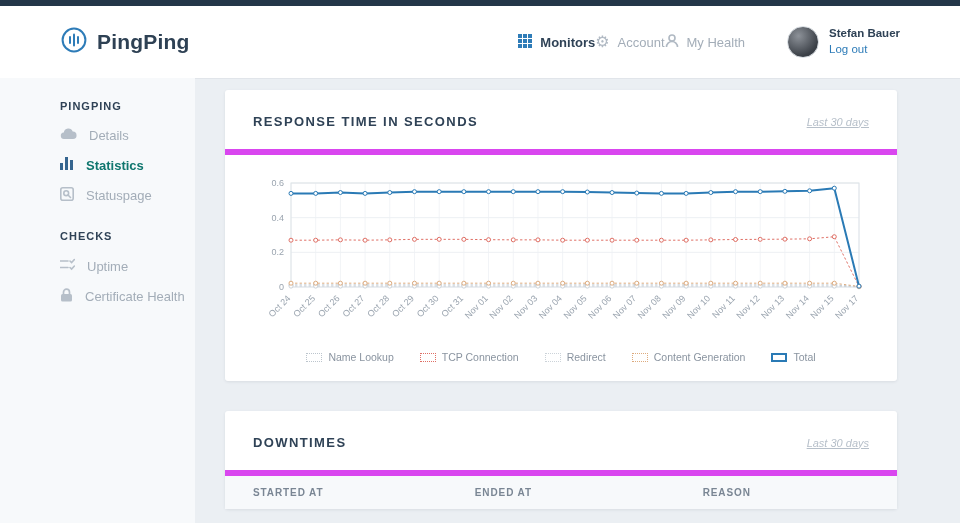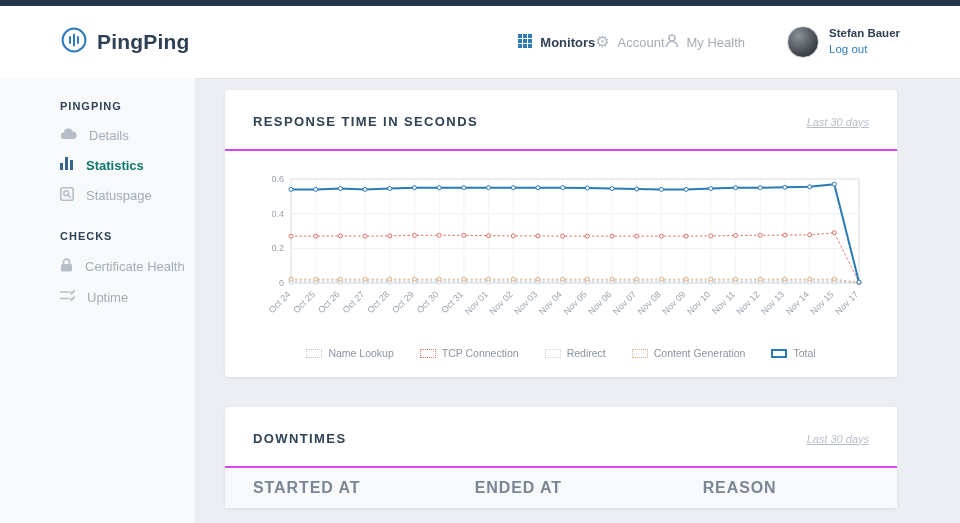--- a/index.html
+++ b/index.html
@@ -36,33 +36,33 @@
   .side-section-title { font-size:11px; font-weight:700; letter-spacing:1px; color:#2f4256; margin-bottom:16px; }
   .side-section { margin-bottom:26px; }
   .side-item { display:flex; align-items:center; gap:12px; margin-bottom:14px; font-size:13px; color:#a3adb8; cursor:pointer; }
   .side-item.active { color:#0f766e; font-weight:600; }
   .side-item svg { flex-shrink:0; }
 
   main { flex:1; padding:12px 63px 0 30px; }
   .card { background:#fff; border-radius:3px; box-shadow:0 1px 3px rgba(45,60,75,0.10); }
   .card-head {
     display:flex; justify-content:space-between; align-items:center;
-    padding:24px 28px 20px; border-bottom:2px solid #d946ef;
+    padding:24px 28px 20px; border-bottom:6px solid #d946ef;
   }
   .card-title { font-size:13px; font-weight:700; letter-spacing:1.4px; color:#2f4256; }
   .range { font-size:11px; font-style:italic; color:#b6bfc9;text-decoration:underline; }
 
   .chart-wrap { padding:16px 14px 0 14px; display:flex; justify-content:center; }
   .legend { display:flex; justify-content:center; align-items:center; gap:26px; padding:8px 0 18px; }
   .legend-item { display:flex; align-items:center; gap:6px; font-size:10.5px; color:#8a94a0; }
   .swatch { width:16px; height:9px; display:inline-block; background:#fff; }
 
   .card.downtimes { margin-top:30px; }
   .thead { display:flex; background:#f7f9fb; padding:11px 28px; }
-  .th { font-size:16px; font-weight:700; letter-spacing:0.9px; color:#7a8694; }
+  .th { font-size:10px; font-weight:700; letter-spacing:0.9px; color:#7a8694; }
   .th.c1 { width:36%; } .th.c2 { width:37%; } .th.c3 { width:27%; }
 </style>
 </head>
 <body>
 
 <div class="topstrip"></div>
 
 <header>
   <div class="logo">
     <span>
@@ -154,38 +154,38 @@
         </span>
         <span>Statuspage</span>
       </div>
     </div>
 
     <div class="side-section">
       <div class="side-section-title">CHECKS</div>
 
       <div class="side-item">
         <span>
-          <svg width="13" height="14" viewBox="0 0 13 14">
-            <rect x="1" y="6" width="11" height="7.5" rx="1.5" fill="#b6bfc9"></rect>
-            <path d="M3.5 6 V4.2 a3 3 0 0 1 6 0 V6" fill="none" stroke="#b6bfc9" stroke-width="1.7"></path>
-          </svg>
-        </span>
-        <span>Certificate Health</span>
-      </div>
-
-      <div class="side-item">
-        <span>
           <svg width="15" height="13" viewBox="0 0 15 13">
             <line x1="0" y1="3" x2="8" y2="3" stroke="#b6bfc9" stroke-width="1.6" stroke-linecap="round"></line>
             <path d="M10 3 l1.6 1.6 L14.4 1.5" fill="none" stroke="#b6bfc9" stroke-width="1.6" stroke-linecap="round"></path>
             <line x1="0" y1="9.5" x2="8" y2="9.5" stroke="#b6bfc9" stroke-width="1.6" stroke-linecap="round"></line>
             <path d="M10 9.5 l1.6 1.6 L14.4 8" fill="none" stroke="#b6bfc9" stroke-width="1.6" stroke-linecap="round"></path>
           </svg>
         </span>
         <span>Uptime</span>
+      </div>
+
+      <div class="side-item">
+        <span>
+          <svg width="13" height="14" viewBox="0 0 13 14">
+            <rect x="1" y="6" width="11" height="7.5" rx="1.5" fill="#b6bfc9"></rect>
+            <path d="M3.5 6 V4.2 a3 3 0 0 1 6 0 V6" fill="none" stroke="#b6bfc9" stroke-width="1.7"></path>
+          </svg>
+        </span>
+        <span>Certificate Health</span>
       </div>
     </div>
   </aside>
 
   <main>
     <section class="card">
       <div class="card-head">
         <span class="card-title">RESPONSE TIME IN SECONDS</span>
         <span class="range">Last 30 days</span>
       </div>

